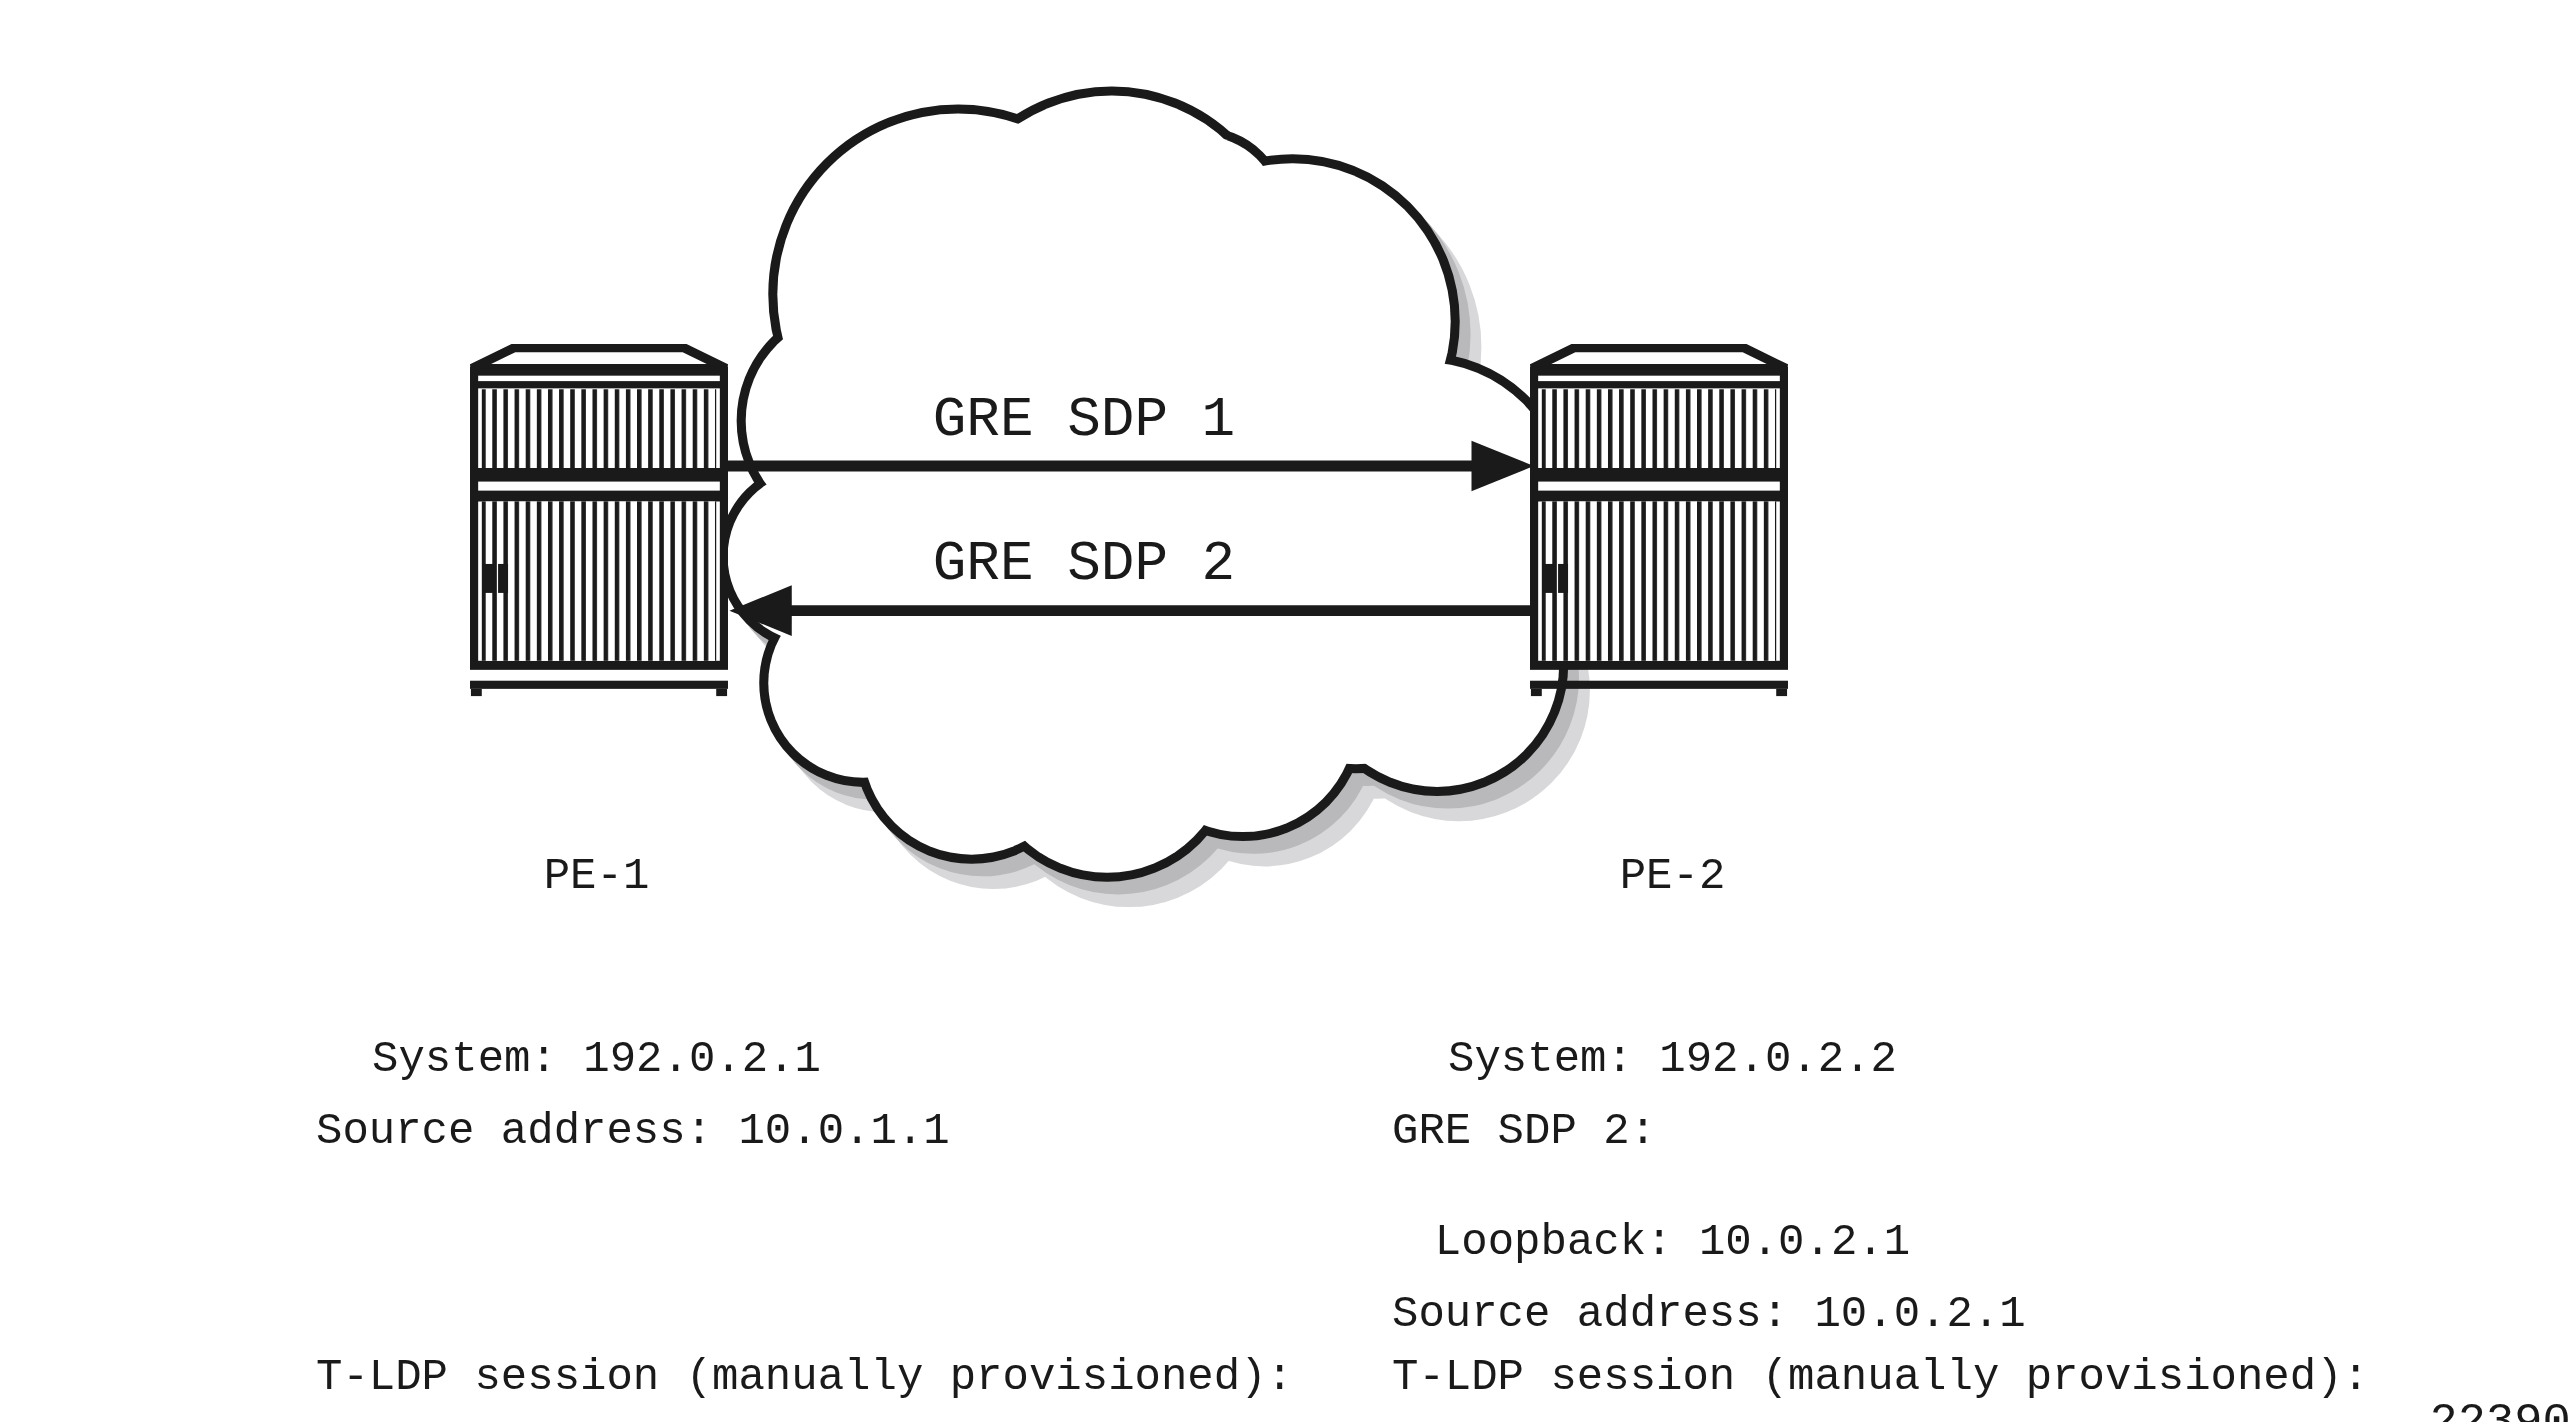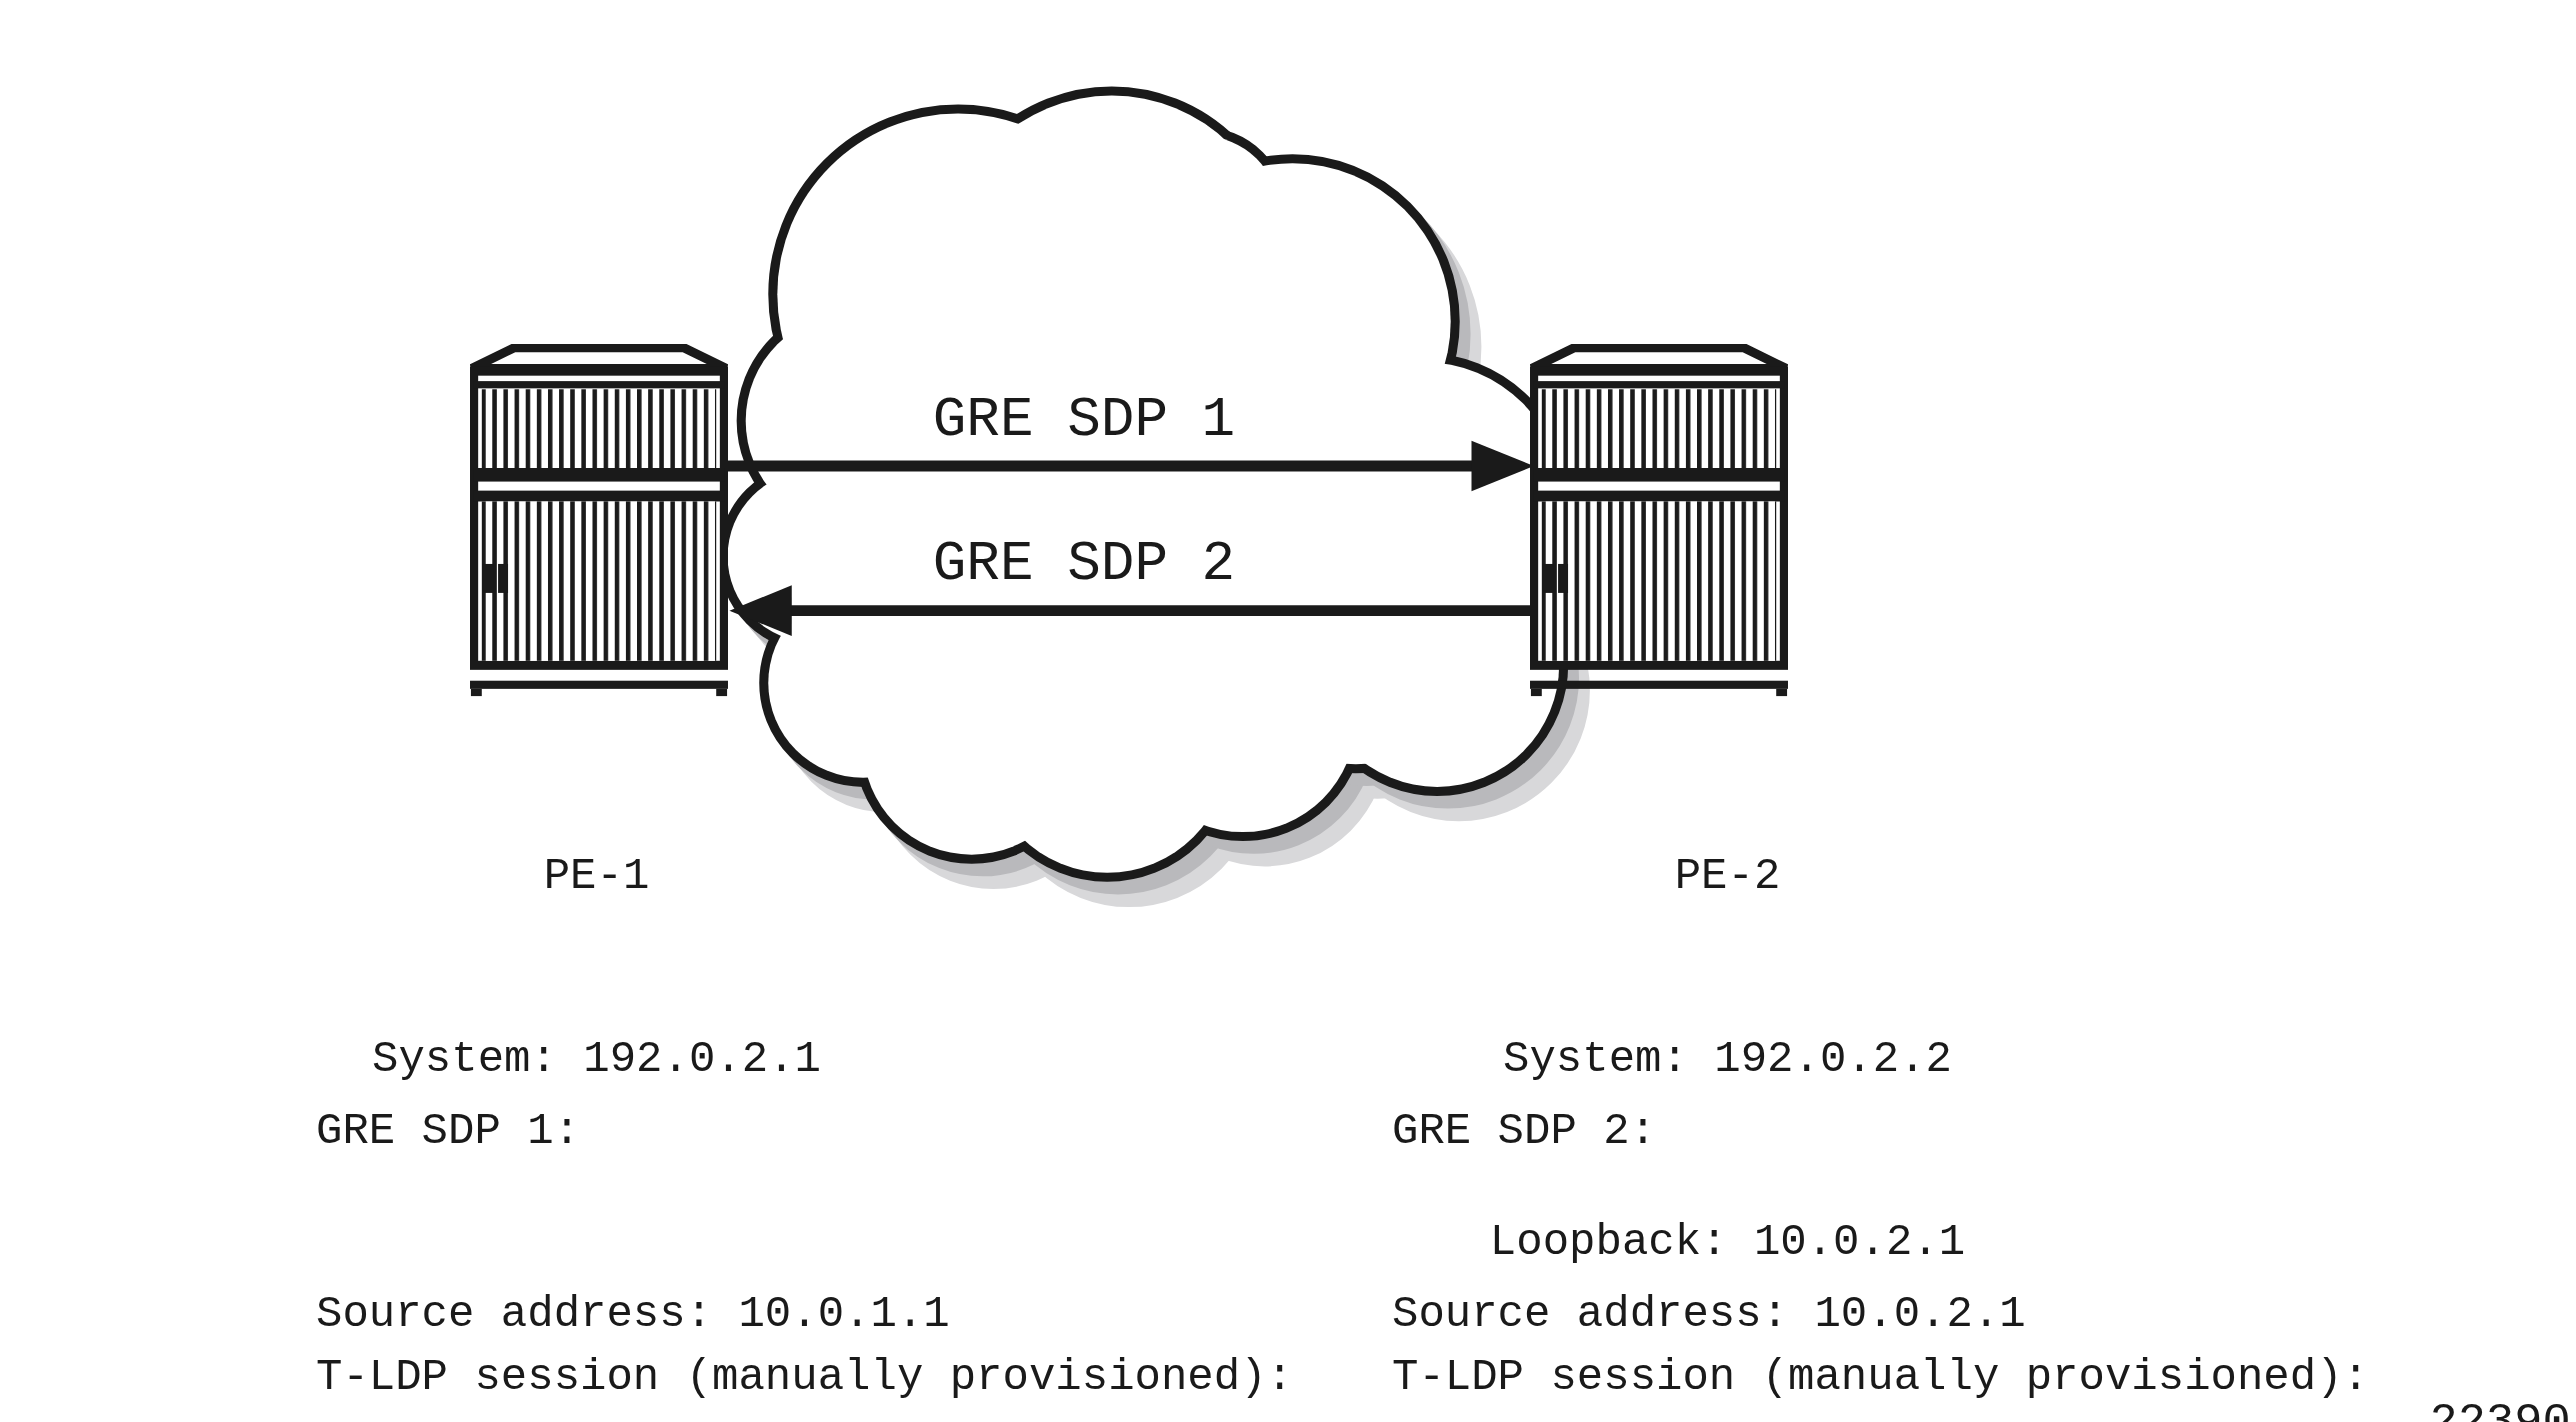--- a/index.html
+++ b/index.html
@@ -133,28 +133,27 @@
   </svg>
 
   <div class="arrow-label" style="left:813px; top:360px;">GRE SDP 1</div>
   <div class="arrow-label" style="left:813px; top:504px;">GRE SDP 2</div>
 
   <div class="txt center" style="left:298px; top:692px; width:597px;">
     <span class="block-line">PE-1</span>
     <span class="block-line">System: 192.0.2.1</span>
   </div>
 
-  <div class="txt center" style="left:1429px; top:692px; width:597px;">
+  <div class="txt center" style="left:1374px; top:692px; width:597px;">
     <span class="block-line">PE-2</span>
     <span class="block-line">System: 192.0.2.2</span>
     <span class="block-line">Loopback: 10.0.2.1</span>
   </div>
 
   <div class="txt" style="left:316px; top:947px;">
-    <span class="block-line">GRE SDP 1:</span>
     <span class="block-line">Source address: 10.0.1.1</span>
     
   </div>
 
   <div class="txt" style="left:316px; top:1193px;">
     <span class="block-line">T-LDP session (manually provisioned):</span>
     
     
   </div>
 

